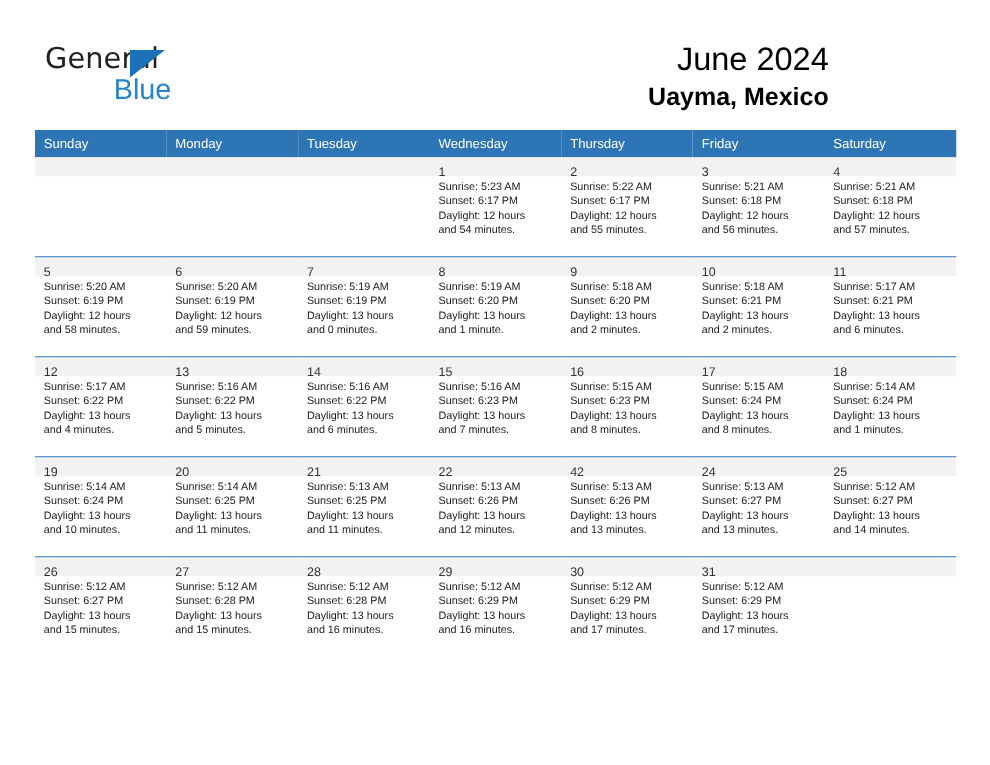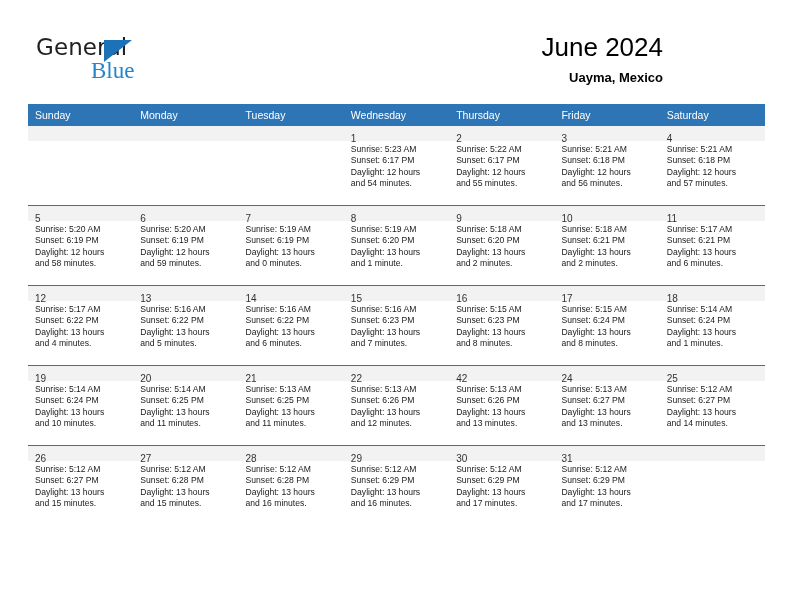--- a/index.html
+++ b/index.html
@@ -54,38 +54,38 @@
     height: 0;
     border-left: 28px solid #1b72b8;
     border-bottom: 22px solid transparent;
   }
   .logo-blue {
     position: absolute;
     left: 55px;
     top: 24px;
     font-size: 23px;
     color: #2585c7;
-    font-family: Liberation Serif, serif;
+    font-family: Liberation Sans, sans-serif;
     line-height: 26px;
   }
   .title-block {
     position: absolute;
     right: 36px;
     top: 30px;
     text-align: right;
   }
   .cal-title {
     font-size: 26px;
     font-weight: normal;
     color: #000000;
     line-height: 34px;
     white-space: nowrap;
   }
   .cal-subtitle {
-    font-size: 13px;
+    font-size: 20px;
     font-weight: bold;
     color: #000000;
     line-height: 22px;
     margin-top: 3px;
     white-space: nowrap;
   }
 
   
   .calendar {
     position: absolute;

